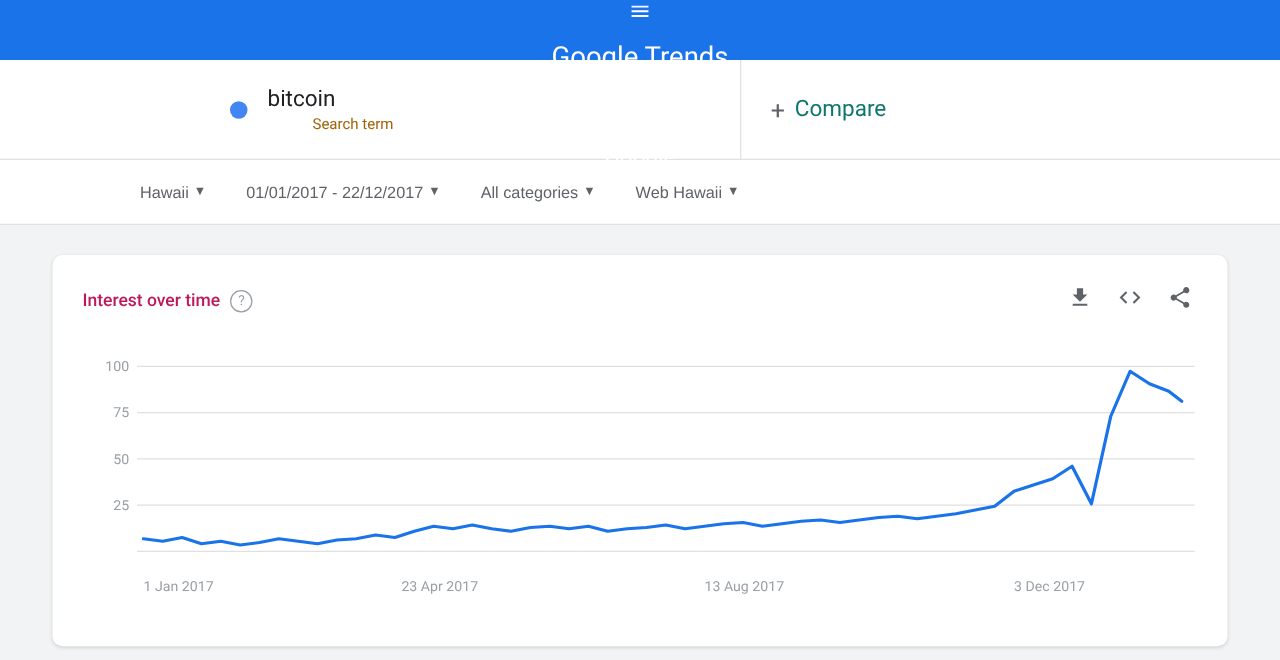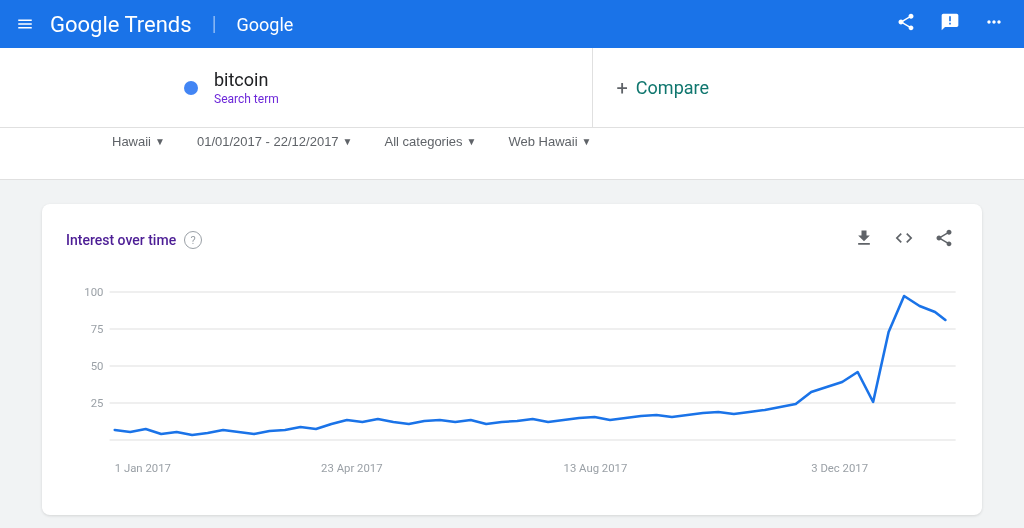--- a/index.html
+++ b/index.html
@@ -6,20 +6,21 @@
     body { font-family: 'Roboto', Arial, sans-serif; background: #f1f3f4; font-size: 14px; color: #202124; }
 
     
     .header {
       background: #1a73e8;
       height: 48px;
       display: flex;
       align-items: center;
       padding: 0 16px;
       gap: 16px;
+      flex-direction: column;
     }
     .header-menu-icon { color: white; font-size: 20px; cursor: pointer; display: flex; align-items: center; }
     .header-logo-text { color: white; font-size: 22px; font-weight: 300; }
     .header-divider { color: rgba(255,255,255,0.5); font-size: 20px; margin: 0 4px; }
     .header-explore { color: white; font-size: 18px; font-weight: 400; }
     .header-actions { margin-left: auto; display: flex; align-items: center; gap: 16px; }
 
     
     .search-area {
       background: white;
@@ -40,38 +41,38 @@
     .search-dot {
       width: 14px;
       height: 14px;
       border-radius: 50%;
       background: #4285f4;
       margin-right: 16px;
       flex-shrink: 0;
     }
     .search-term-info { display: flex; flex-direction: column; }
     .search-term-name { font-size: 18px; color: #202124; font-weight: 400; }
-    .search-term-type { font-size: 12px; color: #6d28d9; margin-top: 2px; }
+    .search-term-type { font-size: 12px; color: #a16207; margin-top: 2px; margin-left: 36px; }
     .compare-box {
       flex: 1;
       display: flex;
       align-items: center;
       padding: 16px 24px;
       color: #5f6368;
       cursor: pointer;
     }
     .compare-plus { font-size: 20px; margin-right: 8px; color: #5f6368; }
     .compare-label { font-size: 18px; color: #0f766e; }
 
     
     .filters {
       background: white;
       border-bottom: 1px solid #e0e0e0;
       display: flex;
-      align-items: flex-start;
+      align-items: center;
       padding: 0 100px;
       height: 52px;
       gap: 8px;
     }
     .filter-btn {
       display: flex;
       align-items: center;
       padding: 6px 12px;
       border: none;
       background: transparent;
@@ -92,21 +93,21 @@
       box-shadow: 0 1px 3px rgba(0,0,0,0.12);
       padding: 20px 0 20px;
     }
     .chart-header {
       display: flex;
       align-items: center;
       justify-content: space-between;
       padding: 0 24px 16px;
     }
     .chart-title-group { display: flex; align-items: center; gap: 8px; }
-    .chart-title { font-size: 14px; color: #4c1d95; font-weight: 500; }
+    .chart-title { font-size: 14px; color: #be185d; font-weight: 500; }
     .chart-help { width: 18px; height: 18px; border-radius: 50%; border: 1.5px solid #9aa0a6; display: flex; align-items: center; justify-content: center; font-size: 11px; color: #9aa0a6; cursor: pointer; }
     .chart-actions { display: flex; gap: 12px; }
     .chart-action-btn { background: none; border: none; cursor: pointer; color: #5f6368; font-size: 16px; padding: 4px; }
 
     
     .chart-wrapper { padding: 0 16px; }
     svg.trend-chart { width: 100%; height: 220px; }
   </style>
 </head>
 <body>

